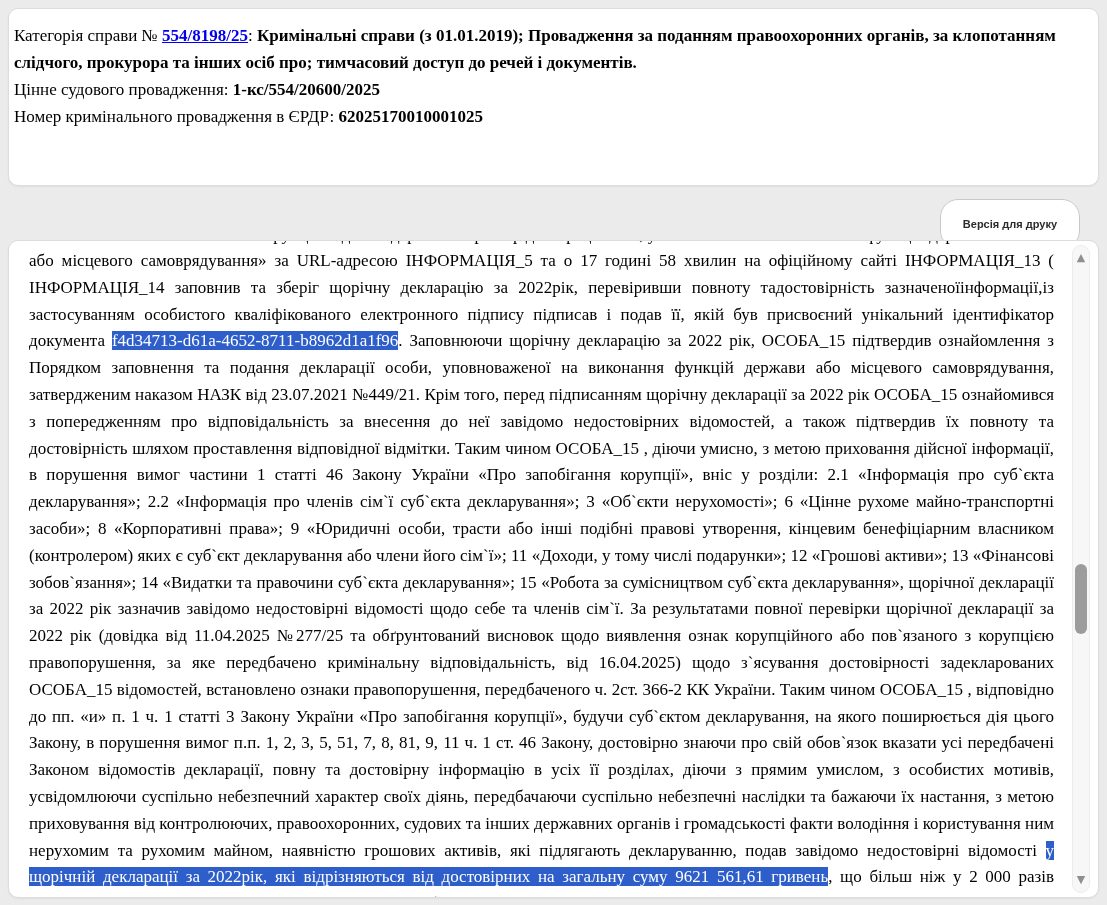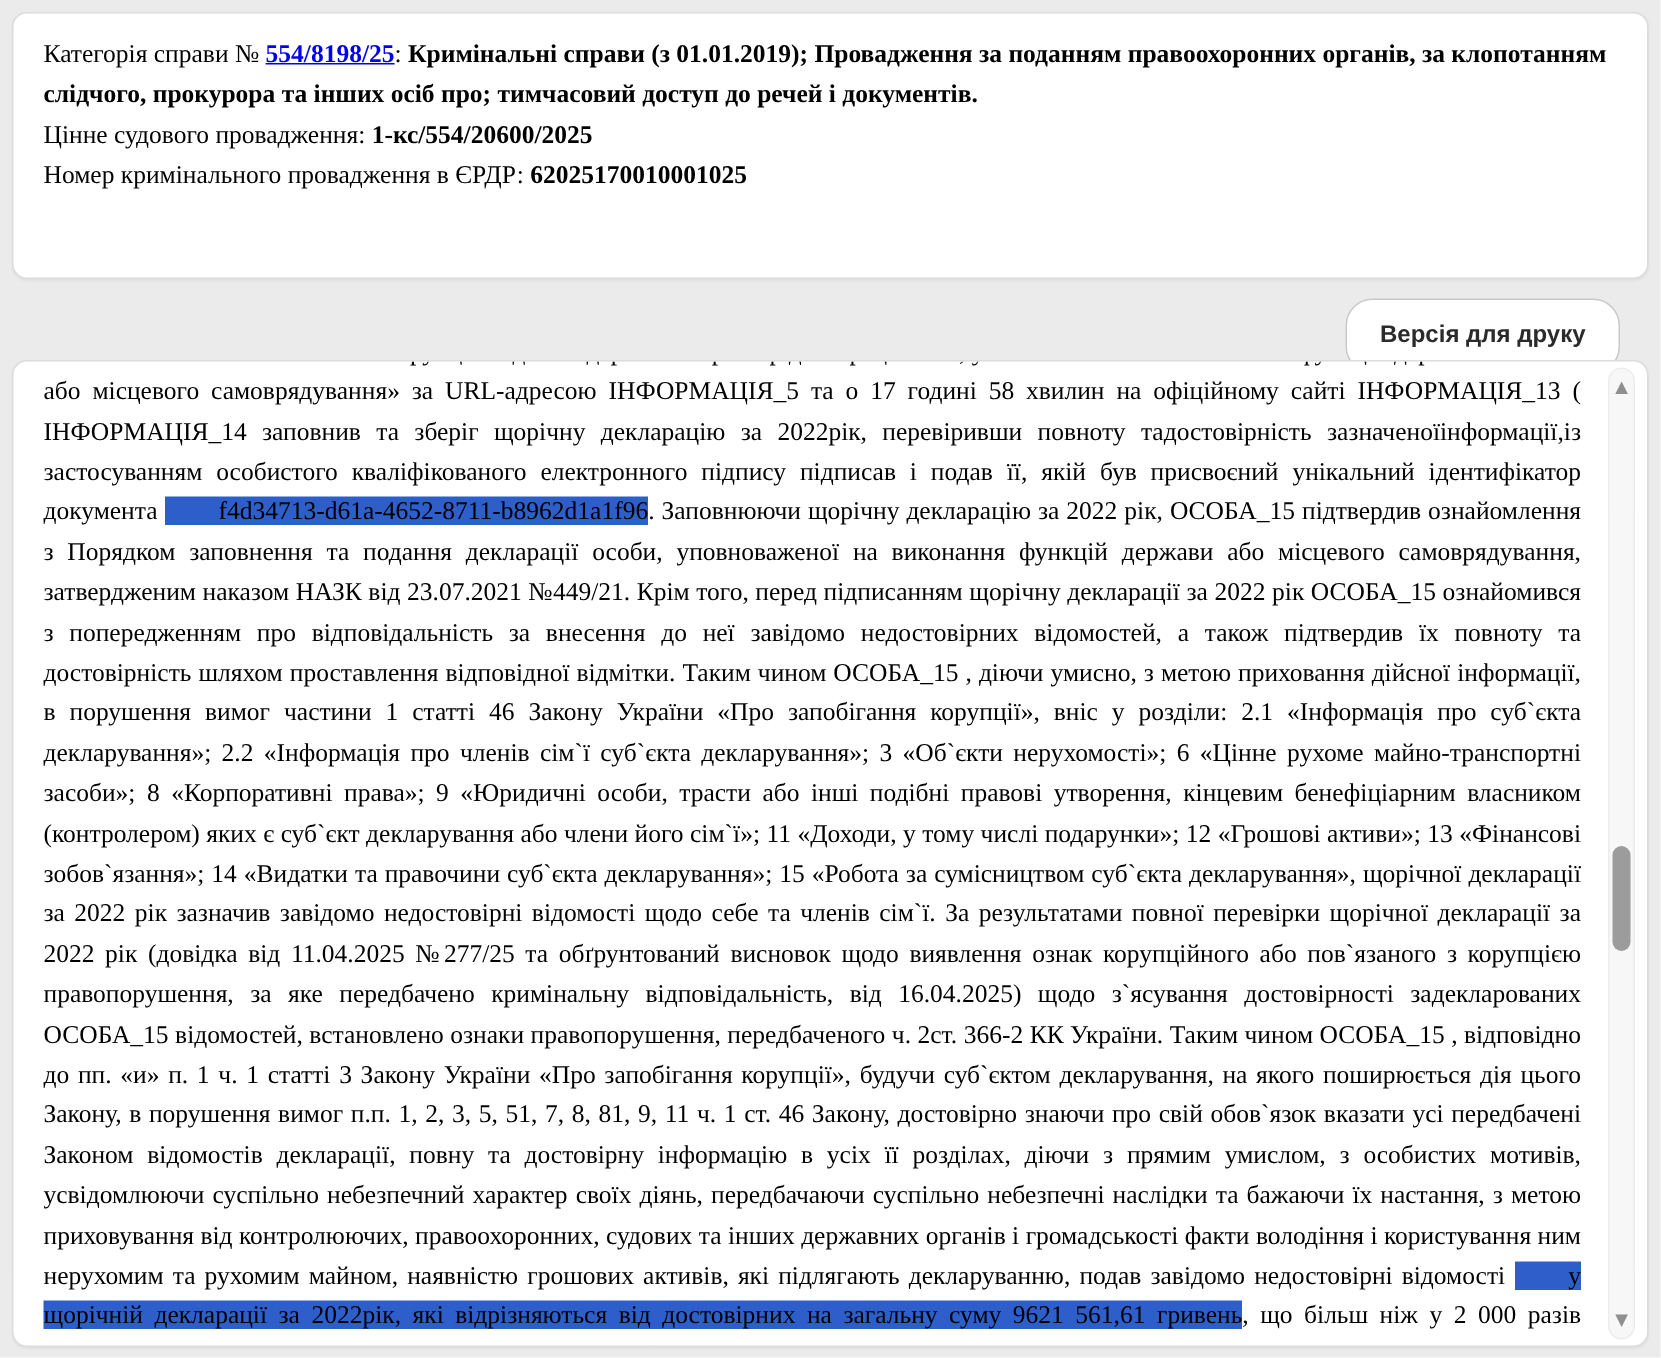--- a/index.html
+++ b/index.html
@@ -14,33 +14,33 @@
     position:absolute;
     background:#fff;
     border:1px solid #dcdcdc;
     border-radius:10px;
     box-shadow:0 1px 2px rgba(0,0,0,0.05);
     box-sizing:border-box;
   }
   
   #header-card{
     left:8px;top:8px;width:1091px;height:178px;
-    padding:13px 20px 0 20px;
+    padding:13px 20px 0 5px;
     font-size:17px;line-height:27px;color:#000;
   }
   .hdr-line{margin:0;}
   .hdr-line b{font-weight:bold;}
   a.case-link{color:#0000ee;font-weight:bold;text-decoration:underline;cursor:pointer;}
   
   #print-btn{
     position:absolute;top:199px;right:27px;
     height:50px;padding:0 22px;
     background:#fff;border:1px solid #c9c9c9;border-radius:18px;
     font-family:"Liberation Sans", sans-serif;
-    font-size:16px;font-weight:600;color:#2b2b2b;
+    font-size:11px;font-weight:600;color:#2b2b2b;
     display:flex;align-items:center;justify-content:center;
     cursor:pointer;box-sizing:border-box;
   }
   
   #doc-card{
     left:8px;top:240px;width:1091px;height:658px;
     overflow:hidden;
   }
   #doc-scroll{
     position:absolute;left:0;top:0;right:30px;bottom:0;
@@ -49,21 +49,21 @@
   }
   .clipped-line{
     height:7px;overflow:hidden;white-space:nowrap;
     font-size:17px;line-height:27px;
   }
   .clipped-line span{display:block;margin-top:-20px;}
   .para{
     font-size:17px;line-height:26.8px;color:#000;
     text-align:justify;margin:0 0 27px 0;
   }
-  .hl{background:var(--hl,#2d5ec9);color:#000000;padding-left:36px;}
+  .hl{background:var(--hl,#2d5ec9);color:#ffffff;}
   
   #scrollbar{
     position:absolute;top:4px;bottom:4px;right:8px;width:18px;
     background:#f7f7f7;border:1px solid #ececec;border-radius:9px;
     box-sizing:border-box;
   }
   .sb-arrow{
     position:absolute;left:0;width:100%;height:16px;
     color:#8f8f8f;font-size:11px;line-height:16px;text-align:center;
     font-family:"DejaVu Sans", sans-serif;

